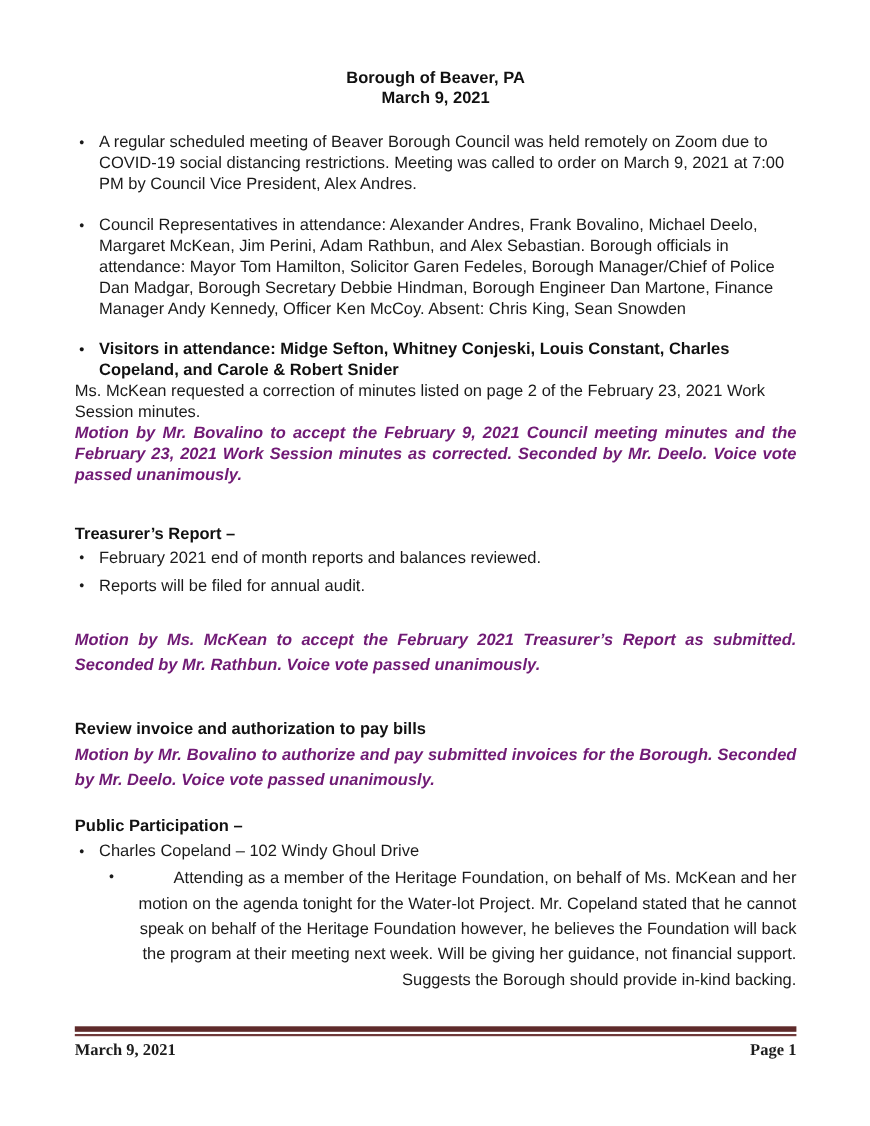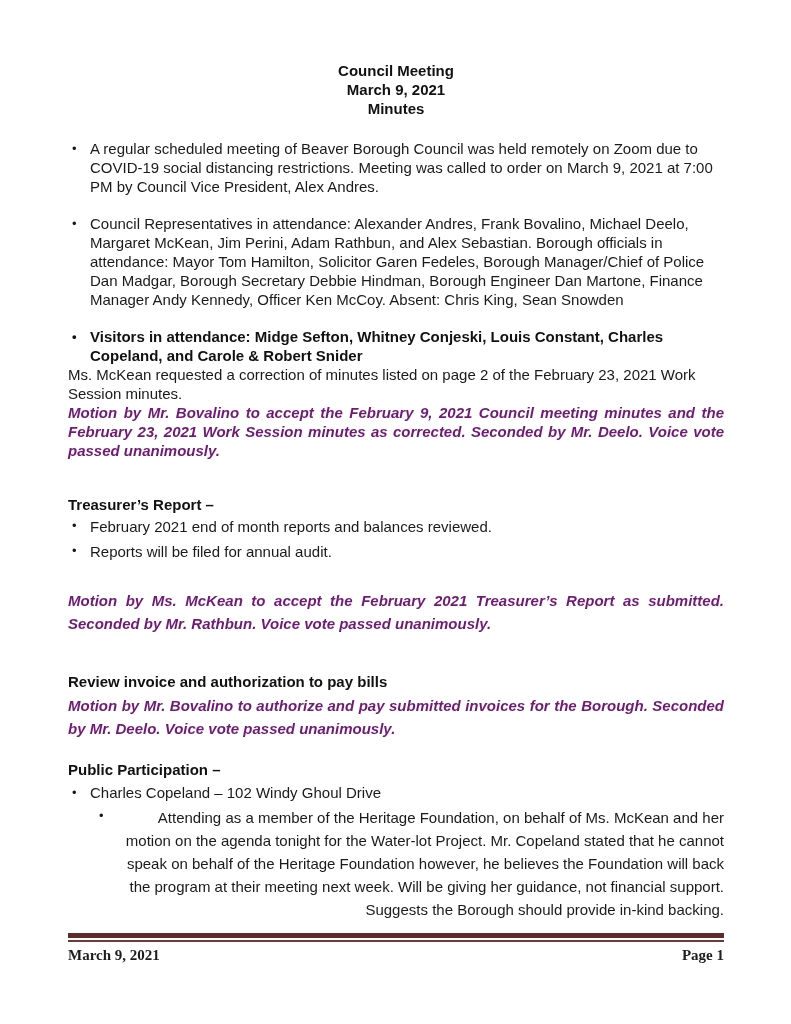--- a/index.html
+++ b/index.html
@@ -101,23 +101,22 @@
     line-height: 18px;
   }
 </style>
 </head>
 <body>
 
 <div class="page">
   <div class="content">
 
     <div class="title-block heading">
-      <div>Council Meeting</div>
+      <div>Borough of Beaver, PA</div>
       <div>March 9, 2021</div>
-      <div>Minutes</div>
     </div>
 
     <ul class="blist intro-list">
       <li class="li">
         <span class="bullet">•</span>
         <div class="txt">A regular scheduled meeting of Beaver Borough Council was held remotely on Zoom due to COVID-19 social distancing restrictions.  Meeting was called to order on March 9, 2021 at 7:00 PM by Council Vice President, Alex Andres.</div>
       </li>
       <li class="li">
         <span class="bullet">•</span>
         <div class="txt">Council Representatives in attendance: Alexander Andres, Frank Bovalino, Michael Deelo, Margaret McKean, Jim Perini, Adam Rathbun, and Alex Sebastian.  Borough officials in attendance:  Mayor Tom Hamilton, Solicitor Garen Fedeles, Borough Manager/Chief of Police Dan Madgar, Borough Secretary Debbie Hindman, Borough Engineer Dan Martone, Finance Manager Andy Kennedy, Officer Ken McCoy.  Absent:  Chris King, Sean Snowden</div>

